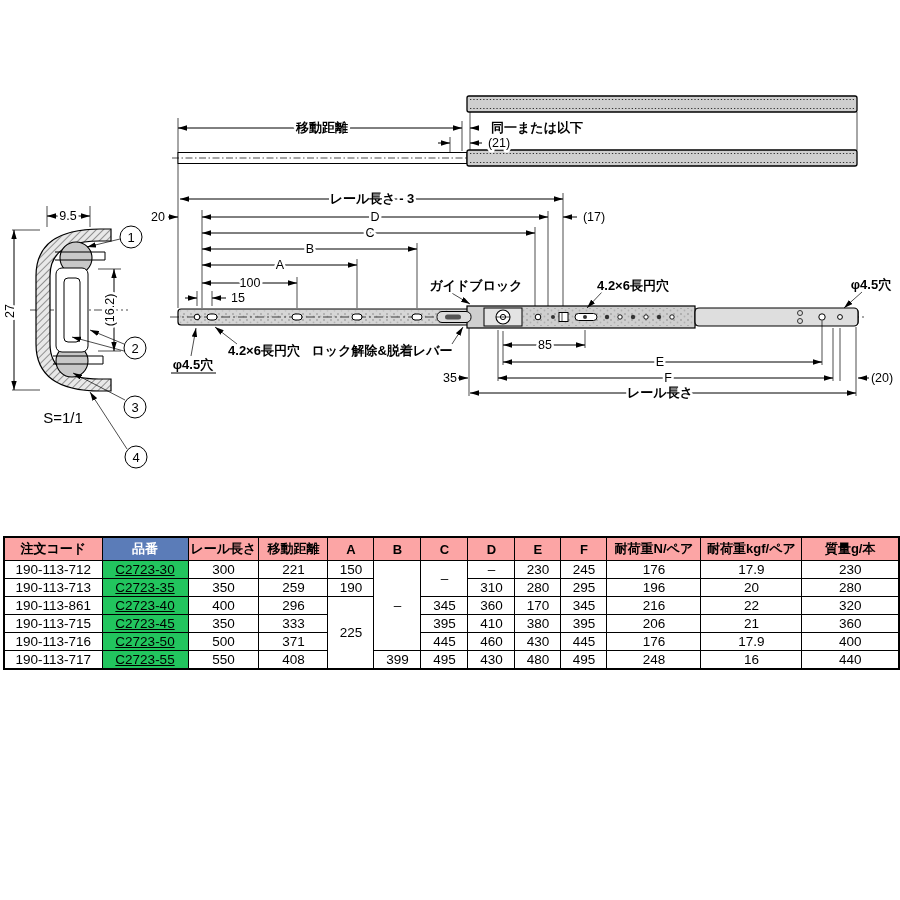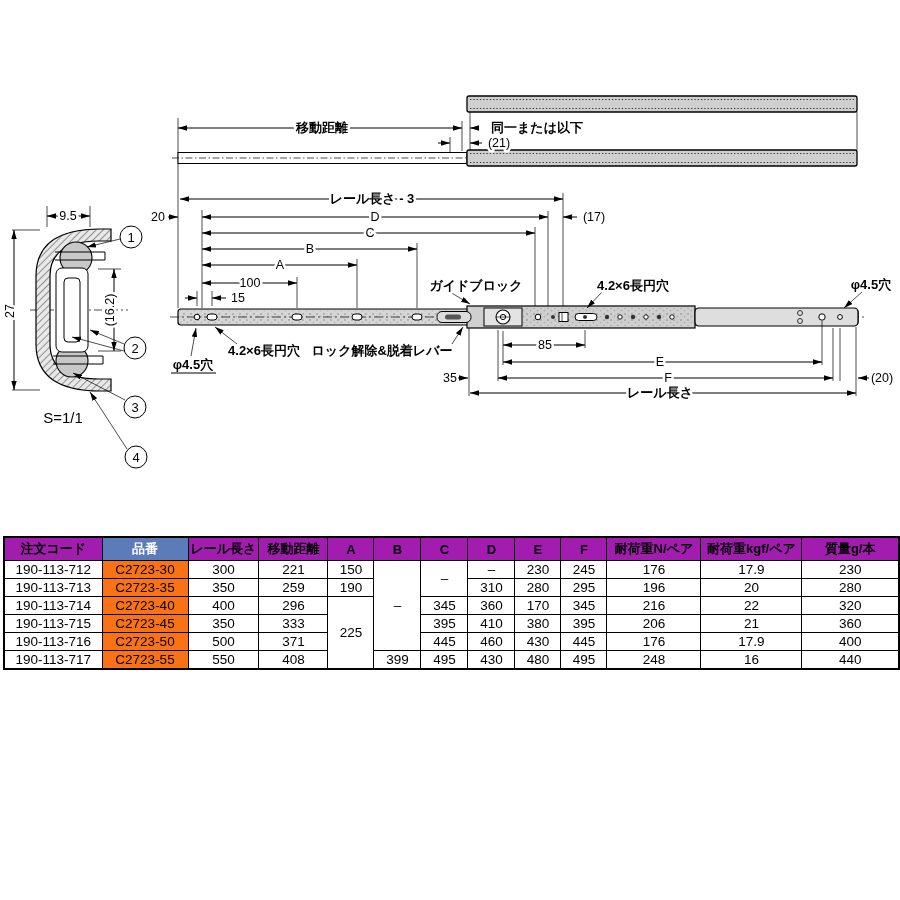--- a/index.html
+++ b/index.html
@@ -12,24 +12,24 @@
         paint-order:stroke;stroke:#fff;stroke-width:5px;stroke-linejoin:round;}
   .jtxt{font-family:"Liberation Sans",sans-serif;font-size:13px;font-weight:bold;fill:#000;text-anchor:middle;
         paint-order:stroke;stroke:#fff;stroke-width:5px;stroke-linejoin:round;}
   .ctxt{font-family:"Liberation Sans",sans-serif;font-size:13px;fill:#000;text-anchor:middle;}
   .stxt{font-family:"Liberation Sans",sans-serif;font-size:15px;fill:#000;text-anchor:middle;}
   
   #spec-table{position:absolute;left:3px;top:536px;border-collapse:collapse;table-layout:fixed;
               border:2px solid #000;font-size:13px;color:#000;}
   #spec-table th,#spec-table td{border:1px solid #000;text-align:center;vertical-align:middle;
               padding:0 2px;overflow:hidden;white-space:nowrap;}
-  #spec-table th{height:22px;background:#a21caf;font-weight:bold;font-size:13px;}
+  #spec-table th{height:22px;background:#fca5a5;font-weight:bold;font-size:13px;}
   #spec-table td{height:17px;font-size:13.5px;background:#fff;}
   #spec-table th.part-h{background:#5b7cb8;color:#fff;}
-  #spec-table td.part-c{background:#f97316;}
+  #spec-table td.part-c{background:#22c55e;text-decoration:underline;}
 </style>
 </head>
 <body>
 
 <svg id="drawing" width="900" height="530" viewBox="0 0 900 530">
   <defs>
     <marker id="arr" viewBox="0 0 10 6" refX="10" refY="3" markerWidth="9" markerHeight="5.4" orient="auto-start-reverse" markerUnits="userSpaceOnUse">
       <path d="M0,0 L10,3 L0,6 Z" fill="#000"></path>
     </marker>
     <pattern id="hatch" width="5" height="5" patternUnits="userSpaceOnUse" patternTransform="rotate(45)">
@@ -291,21 +291,21 @@
       <td>259</td>
       <td>190</td>
       <td>310</td>
       <td>280</td>
       <td>295</td>
       <td>196</td>
       <td>20</td>
       <td>280</td>
     </tr>
     <tr>
-      <td>190-113-714</td>
+      <td>190-113-861</td>
       <td class="part-c">C2723-40</td>
       <td>400</td>
       <td>296</td>
       <td rowspan="4">225</td>
       <td>345</td>
       <td>360</td>
       <td>170</td>
       <td>345</td>
       <td>216</td>
       <td>22</td>

